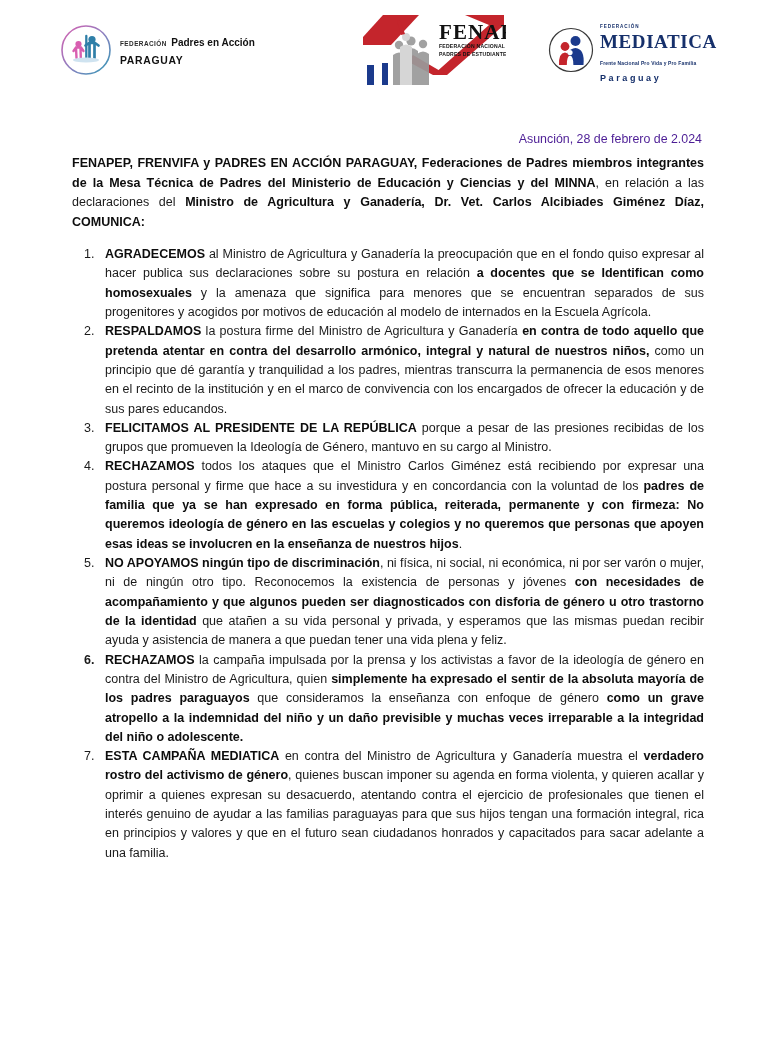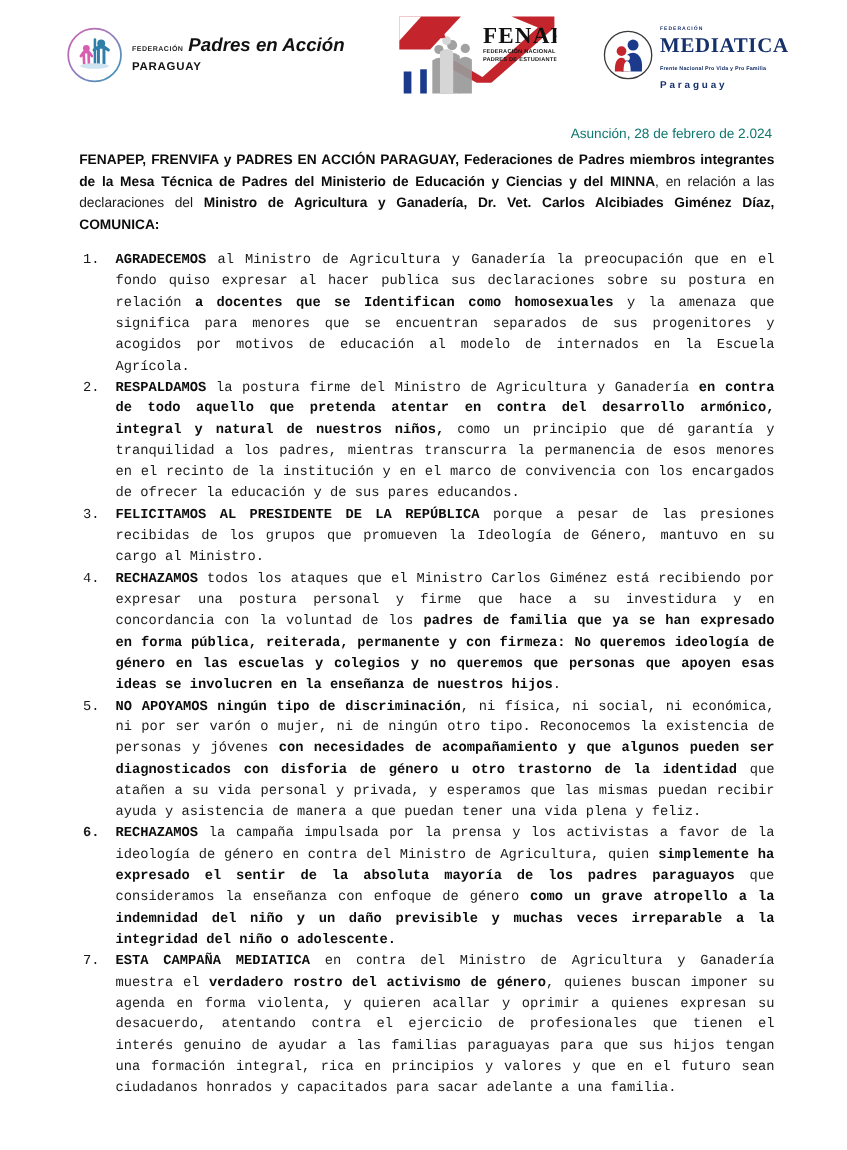--- a/index.html
+++ b/index.html
@@ -36,26 +36,25 @@
   .pea-mark { width: 52px; height: 52px; flex: 0 0 52px; }
   .pea-text { line-height: 1.12; }
   .pea-fed {
     font-size: 6.4px;
     font-weight: 700;
     letter-spacing: 0.45px;
     color: #2a2a2a;
     text-align: center;
   }
   .pea-main {
-    font-size: 17px;
+    font-size: 10px;
     font-weight: 700;
     color: #111;
     text-align: left;
     white-space: nowrap;
-    font-style: italic;
   }
   .pea-country {
     font-size: 10.4px;
     font-weight: 700;
     letter-spacing: 0.7px;
     color: #111;
     text-align: center;
   }
 
   
@@ -101,22 +100,22 @@
     text-align: center;
   }
 
   
   .doc {
     padding: 0 66px 0 72px;
   }
   .place-date {
     text-align: right;
     font-size: 12.4px;
-    color: #0f766e;
-    margin-top: 14px;
+    color: #4c1d95;
+    margin-top: 32px;
     padding-right: 2px;
   }
   .doc-title {
     text-align: center;
     font-size: 16.6px;
     font-weight: 700;
     letter-spacing: 0.2px;
     color: #0d0d0d;
     margin-top: 22px;
   }
@@ -135,21 +134,20 @@
     padding-left: 26px;
     font-size: 12.5px;
     line-height: 1.545;
     color: #1a1a1a;
   }
   ol.items > li {
     text-align: justify;
     text-justify: inter-word;
     padding-left: 7px;
     margin-bottom: 0px;
-    font-family: Liberation Mono, monospace;
   }
   ol.items > li::marker { font-weight: 400; }
   ol.items > li.bold-marker::marker { font-weight: 700; }
 </style>
 </head>
 <body>
 
 <div class="logo-band">
 
   <div class="logo-slot padres">

